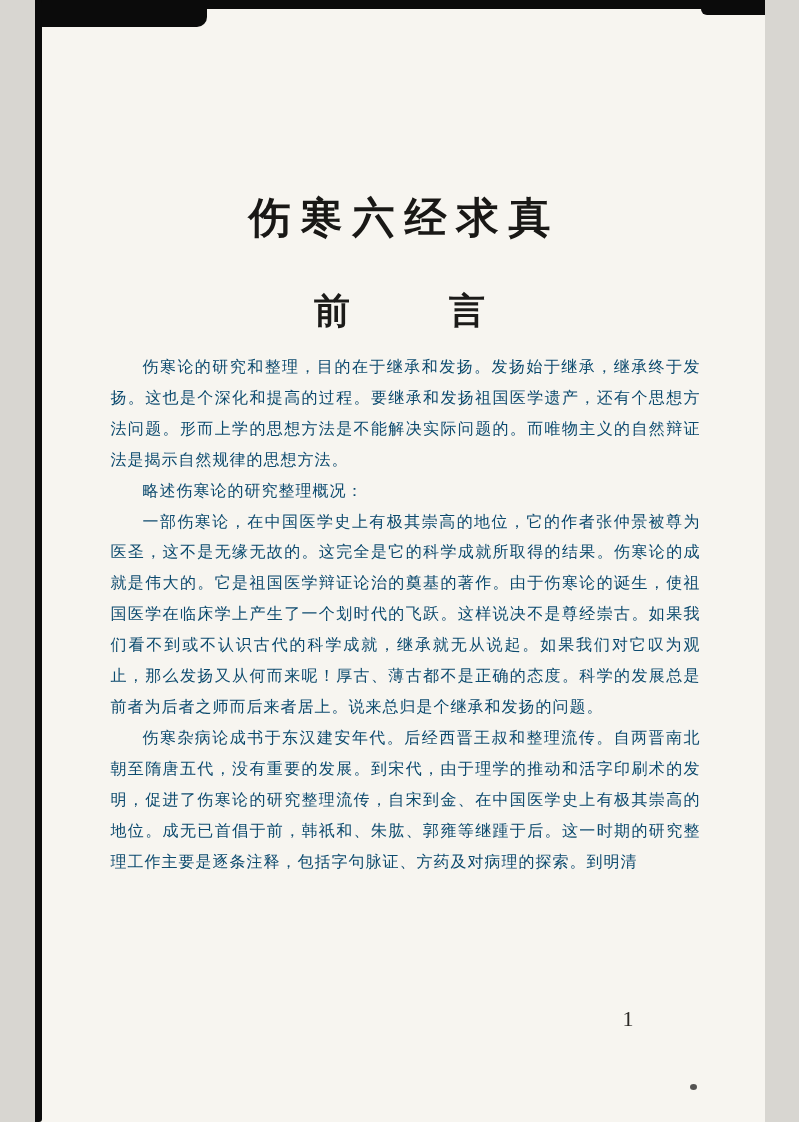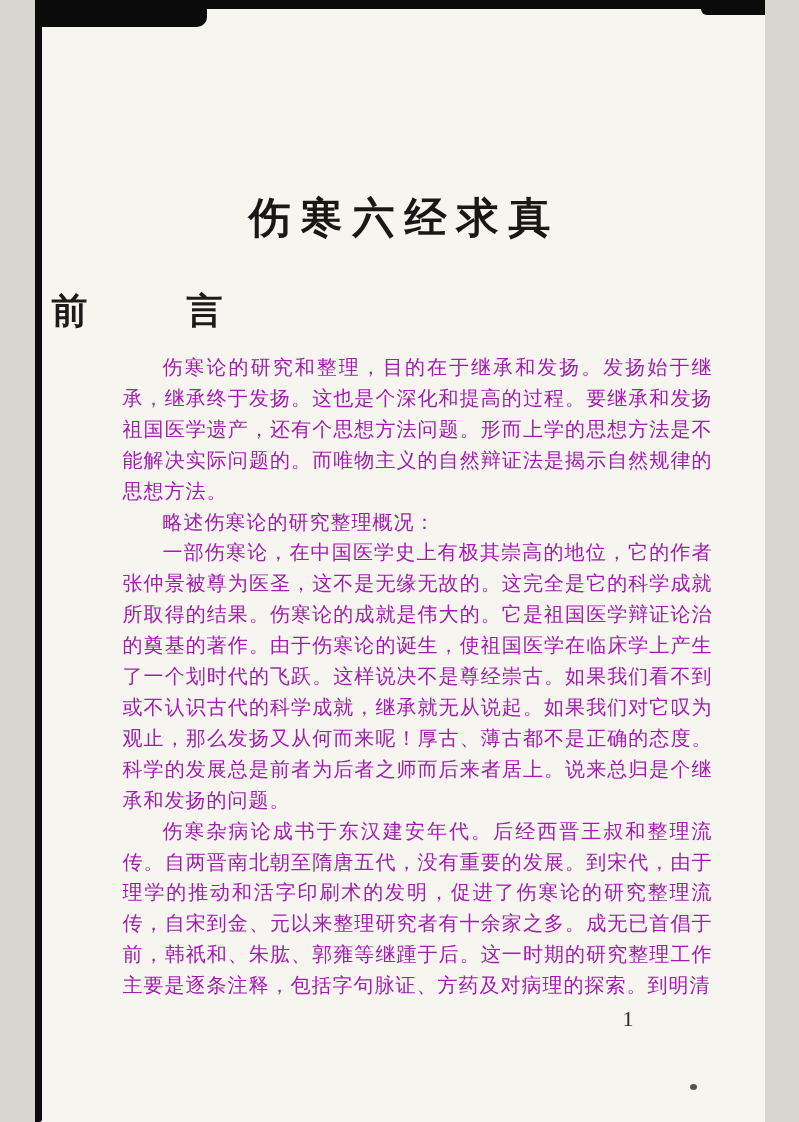--- a/index.html
+++ b/index.html
@@ -57,41 +57,41 @@
     text-align: center;
     font-size: 42px;
     font-weight: 700;
     letter-spacing: 10px;
     text-indent: 10px; 
     color: #191816;
   }
   
   .section-heading {
     position: absolute;
-    top: 287px; left: 8px;
+    top: 287px; left: 0;
     width: 100%;
     margin: 0;
-    text-align: left;
+    text-align: center;
     font-size: 36px;
     font-weight: 600;
     letter-spacing: 9px;
     text-indent: 9px;
     color: #1c1b19;
   }
   
   .body-text {
     position: absolute;
     top: 352px;
-    left: 88px;
+    left: 76px;
     width: 590px;
-    font-size: 20px;
+    font-size: 16px;
     line-height: 30.9px;
     letter-spacing: 1px;
     text-align: justify;
-    color: #a21caf;
+    color: #0c4a6e;
   }
   .para {
     margin: 0;
     padding: 0;
     text-indent: 2em;
   }
   
   .page-number {
     position: absolute;
     top: 1006px;
@@ -116,18 +116,18 @@
   <h2 class="section-heading">前　　言</h2>
 
   <div class="body-text">
 
       <p class="para">伤寒论的研究和整理，目的在于继承和发扬。发扬始于继承，继承终于发扬。这也是个深化和提高的过程。要继承和发扬祖国医学遗产，还有个思想方法问题。形而上学的思想方法是不能解决实际问题的。而唯物主义的自然辩证法是揭示自然规律的思想方法。</p>
 
       <p class="para">略述伤寒论的研究整理概况：</p>
 
       <p class="para">一部伤寒论，在中国医学史上有极其崇高的地位，它的作者张仲景被尊为医圣，这不是无缘无故的。这完全是它的科学成就所取得的结果。伤寒论的成就是伟大的。它是祖国医学辩证论治的奠基的著作。由于伤寒论的诞生，使祖国医学在临床学上产生了一个划时代的飞跃。这样说决不是尊经崇古。如果我们看不到或不认识古代的科学成就，继承就无从说起。如果我们对它叹为观止，那么发扬又从何而来呢！厚古、薄古都不是正确的态度。科学的发展总是前者为后者之师而后来者居上。说来总归是个继承和发扬的问题。</p>
 
-      <p class="para">伤寒杂病论成书于东汉建安年代。后经西晋王叔和整理流传。自两晋南北朝至隋唐五代，没有重要的发展。到宋代，由于理学的推动和活字印刷术的发明，促进了伤寒论的研究整理流传，自宋到金、元以来整理研究者有十余家之多。成无已首倡于前，韩祇和、朱肱、郭雍等继踵于后。这一时期的研究整理工作主要是逐条注释，包括字句脉证、方药及对病理的探索。到明清</p>
+      <p class="para">伤寒杂病论成书于东汉建安年代。后经西晋王叔和整理流传。自两晋南北朝至隋唐五代，没有重要的发展。到宋代，由于理学的推动和活字印刷术的发明，促进了伤寒论的研究整理流传，自宋到金、在中国医学史上有极其崇高的地位。成无已首倡于前，韩祇和、朱肱、郭雍等继踵于后。这一时期的研究整理工作主要是逐条注释，包括字句脉证、方药及对病理的探索。到明清</p>
     </div>
 
   <div class="page-number">1</div>
 
 </div>
 
 </body></html>

